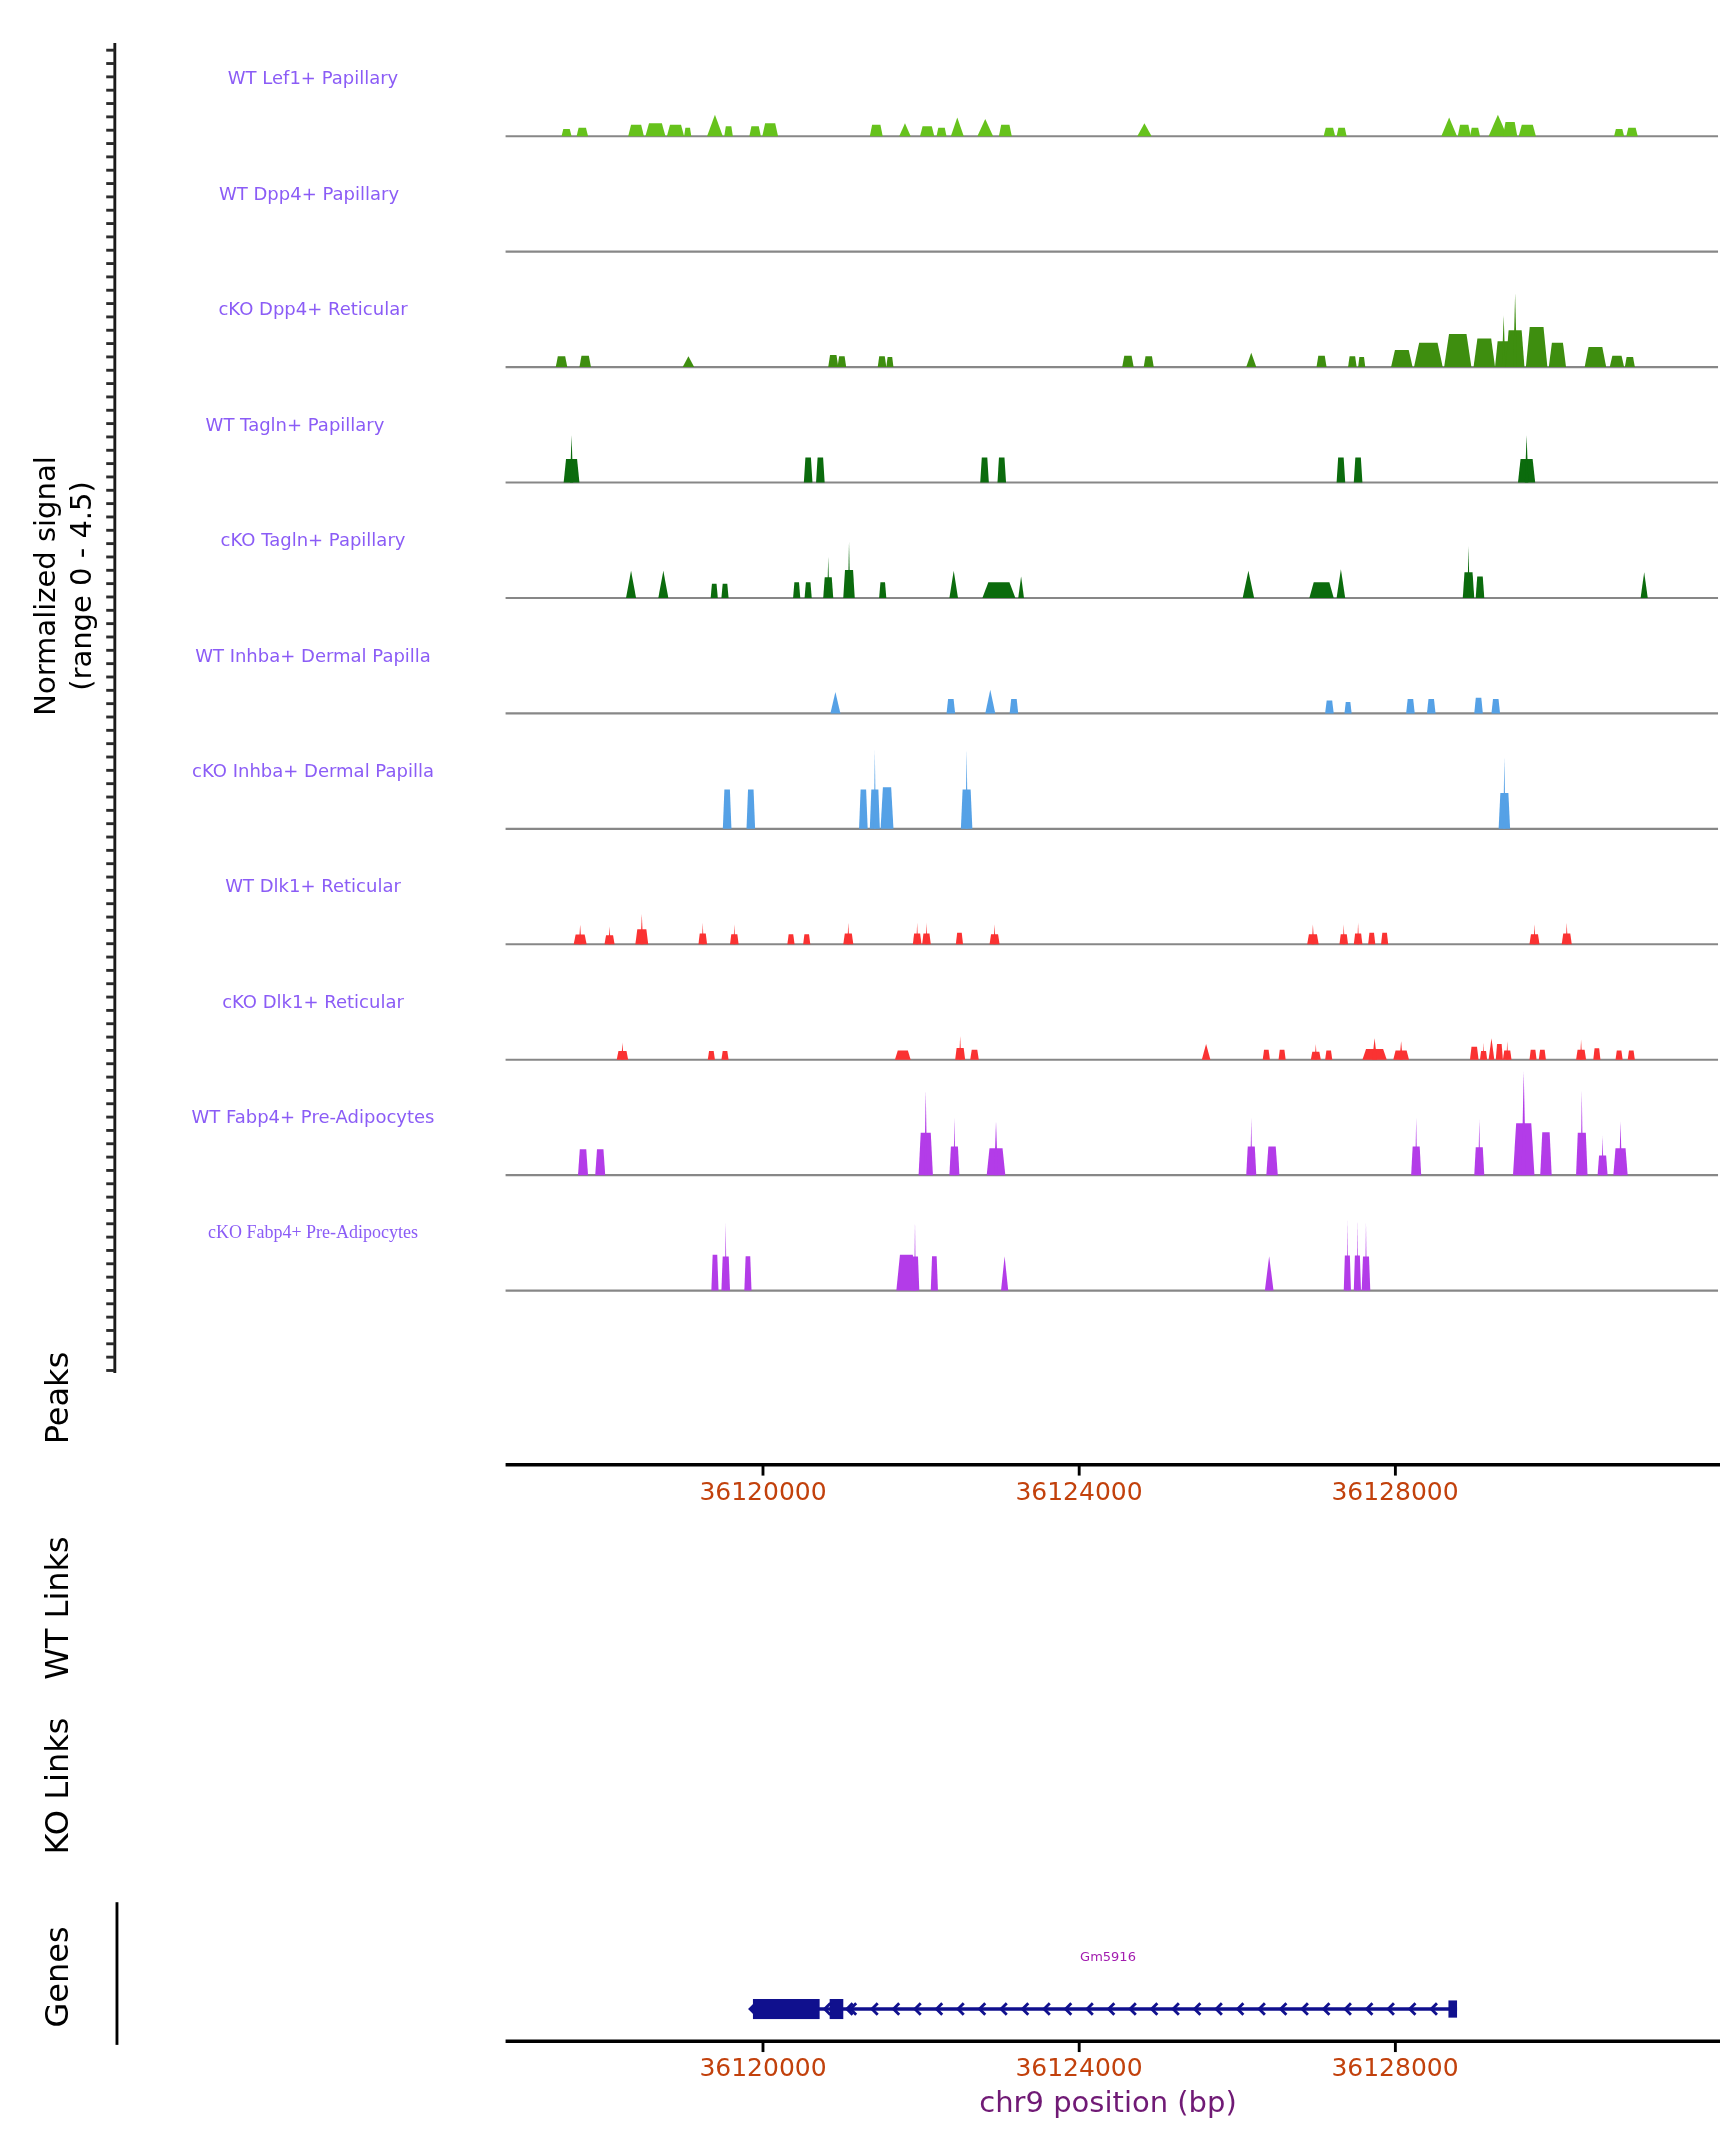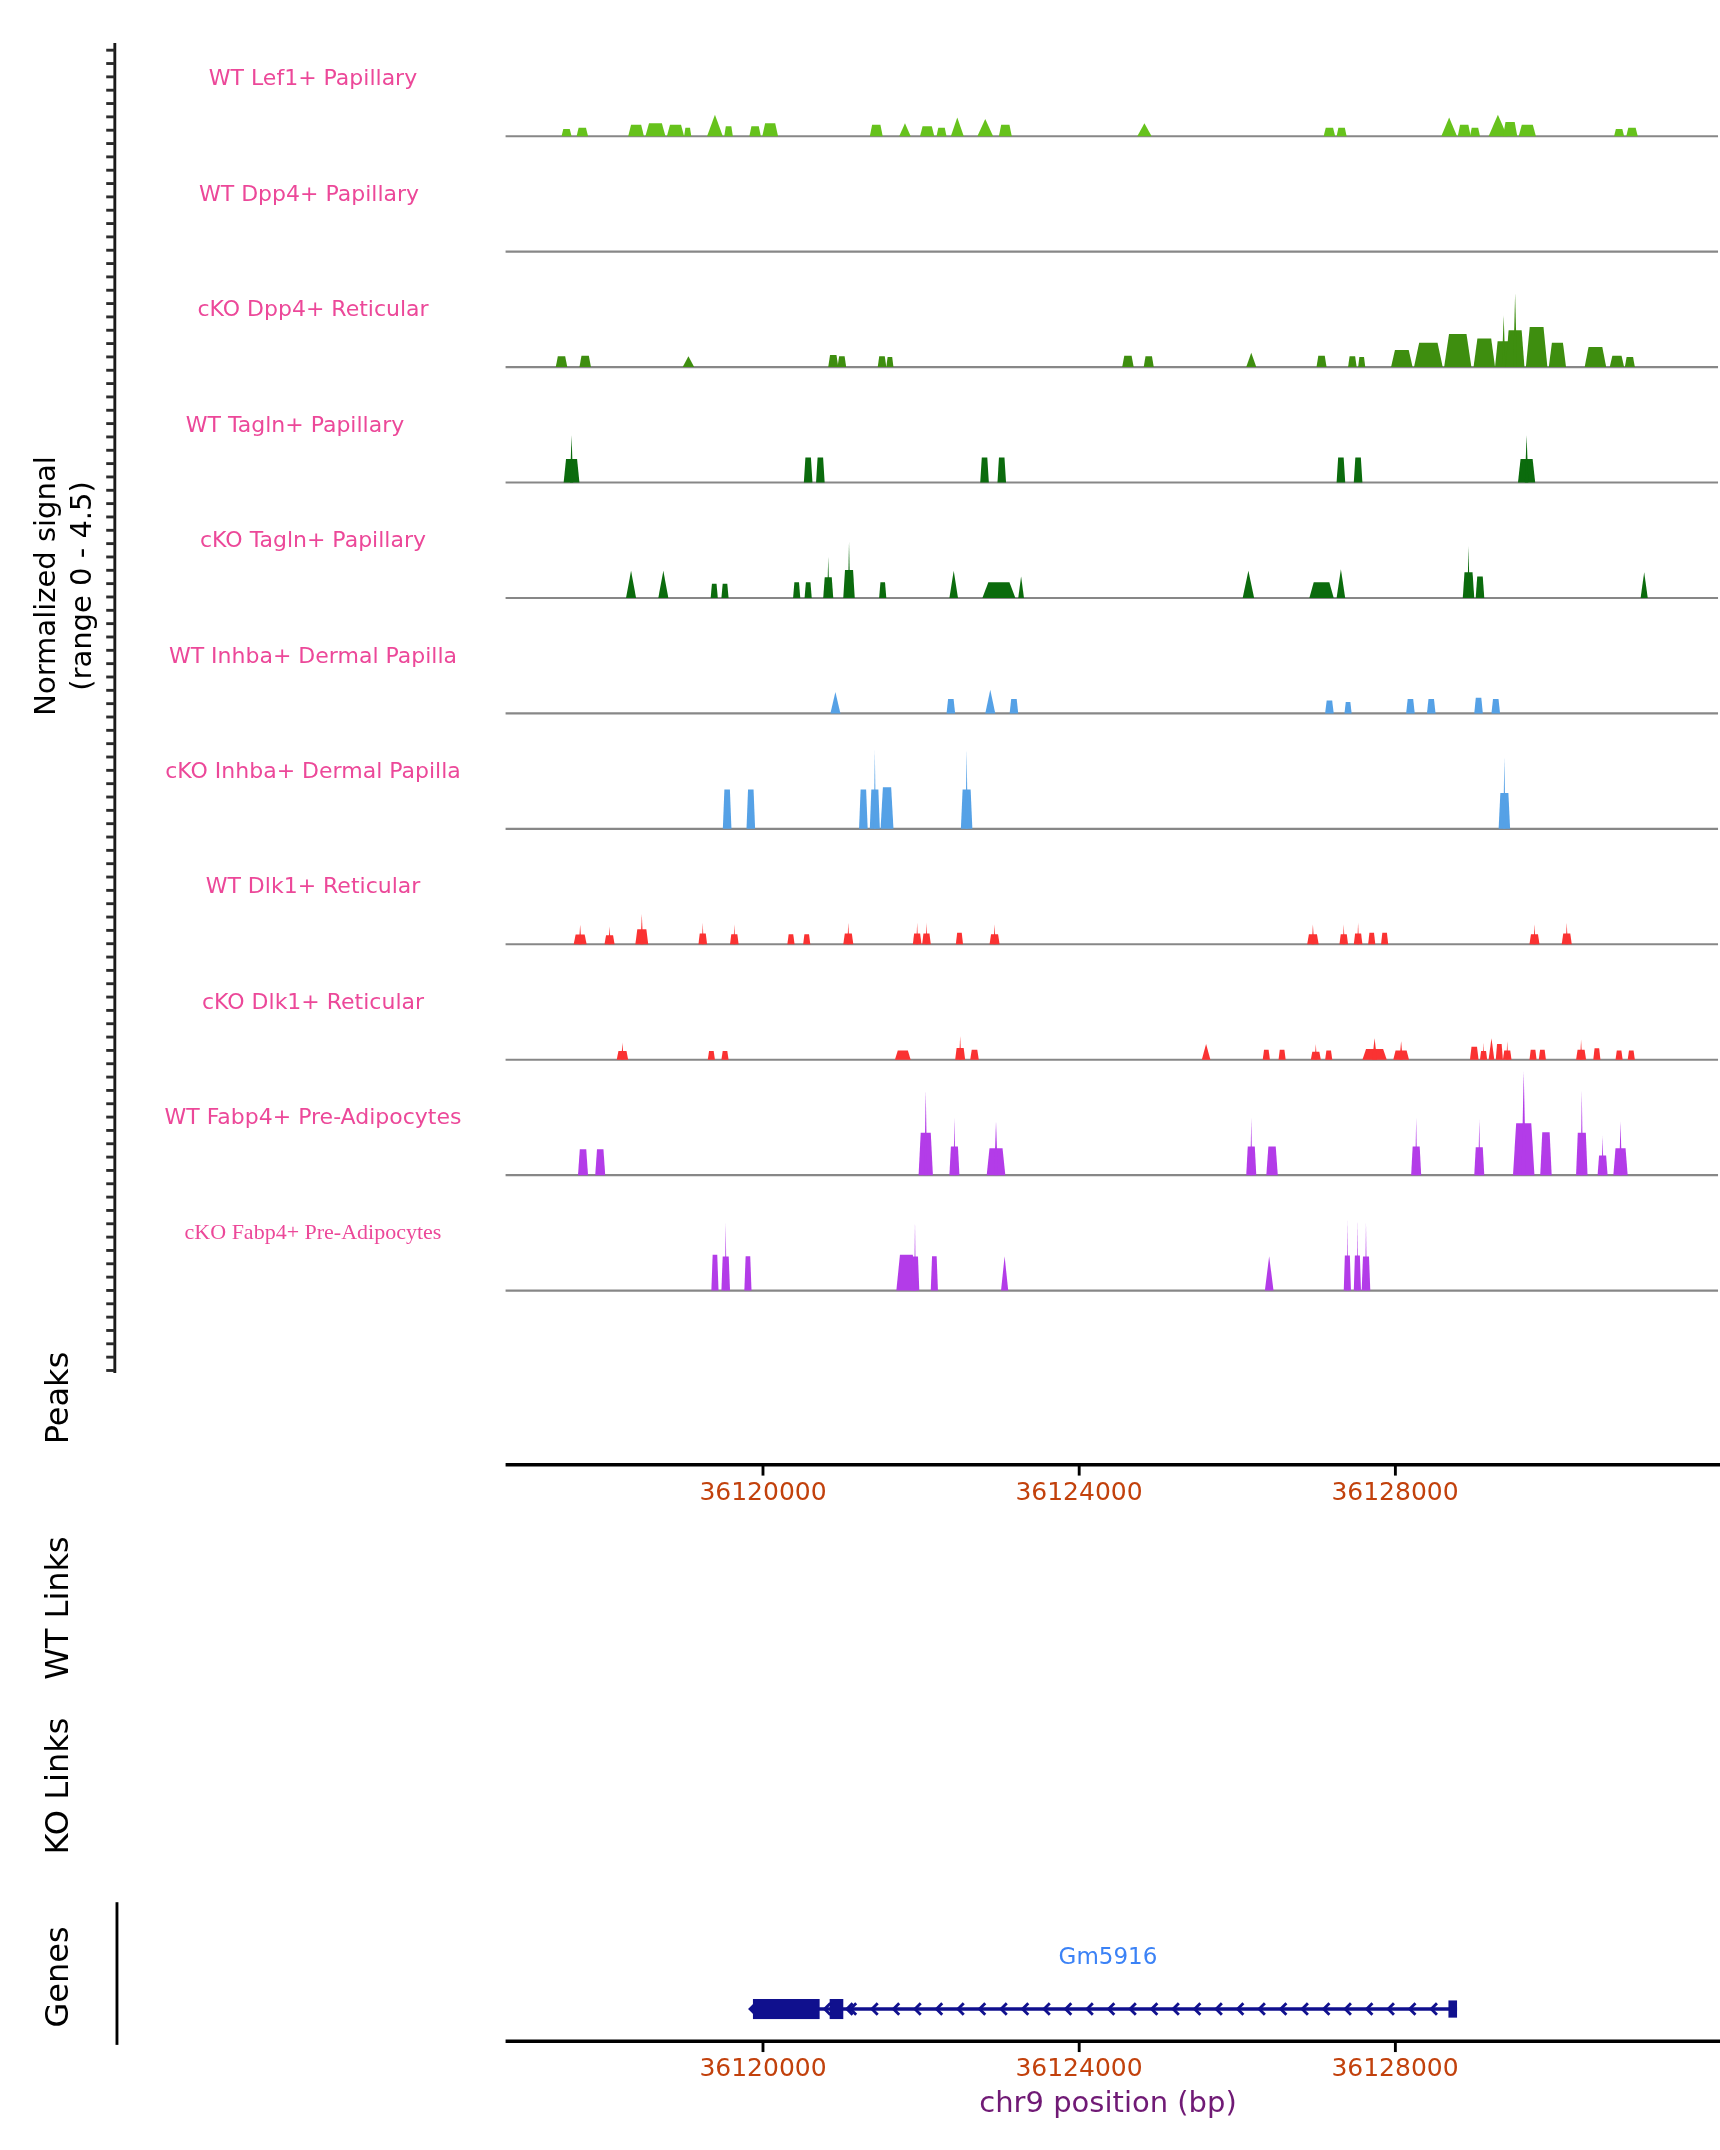--- a/index.html
+++ b/index.html
@@ -1,24 +1,24 @@
 <!DOCTYPE html>
 <html style="font-size:11.5px"><head>
 <meta charset="utf-8">
 <style>
   html,body{margin:0;padding:0;background:#ffffff;}
   #figure{position:relative;width:1721px;height:2151px;background:#ffffff;overflow:hidden;
           font-family:"DejaVu Sans","Liberation Sans",sans-serif;}
   #plot-svg{position:absolute;left:0;top:0;}
-  .track-label{position:absolute;transform:translate(-50%,-50%);font-size:22px;color:#ec4899;white-space:nowrap;}
+  .track-label{position:absolute;transform:translate(-50%,-50%);font-size:18px;color:#8b5cf6;white-space:nowrap;}
   .vlabel{position:absolute;transform:translate(-50%,-50%) rotate(-90deg);font-size:32px;color:#000;white-space:nowrap;}
   .ylabel-wrap{position:absolute;transform:translate(-50%,-50%) rotate(-90deg);text-align:center;
                font-size:29px;color:#000;line-height:1.25;white-space:nowrap;}
   .tick-label{position:absolute;transform:translate(-50%,0);font-size:25px;color:#c2410c;white-space:nowrap;}
-  .gene-label{position:absolute;transform:translate(-50%,-50%);font-size:23px;color:#3b82f6;white-space:nowrap;}
+  .gene-label{position:absolute;transform:translate(-50%,-50%);font-size:13px;color:#a21caf;white-space:nowrap;}
   .axis-title{position:absolute;transform:translate(-50%,0);font-size:29px;color:#701a75;white-space:nowrap;}
 </style>
 </head>
 <body>
 
 <div id="figure">
   <svg id="plot-svg" width="1721" height="2151" viewBox="0 0 2400 3000">
       <line x1="160" y1="60" x2="160" y2="1915" stroke="#1a1a1a" stroke-width="4"></line>
       <line x1="148" y1="70" x2="160" y2="70" stroke="#2b2b2b" stroke-width="4"></line>
       <line x1="148" y1="88.6" x2="160" y2="88.6" stroke="#2b2b2b" stroke-width="4"></line>

